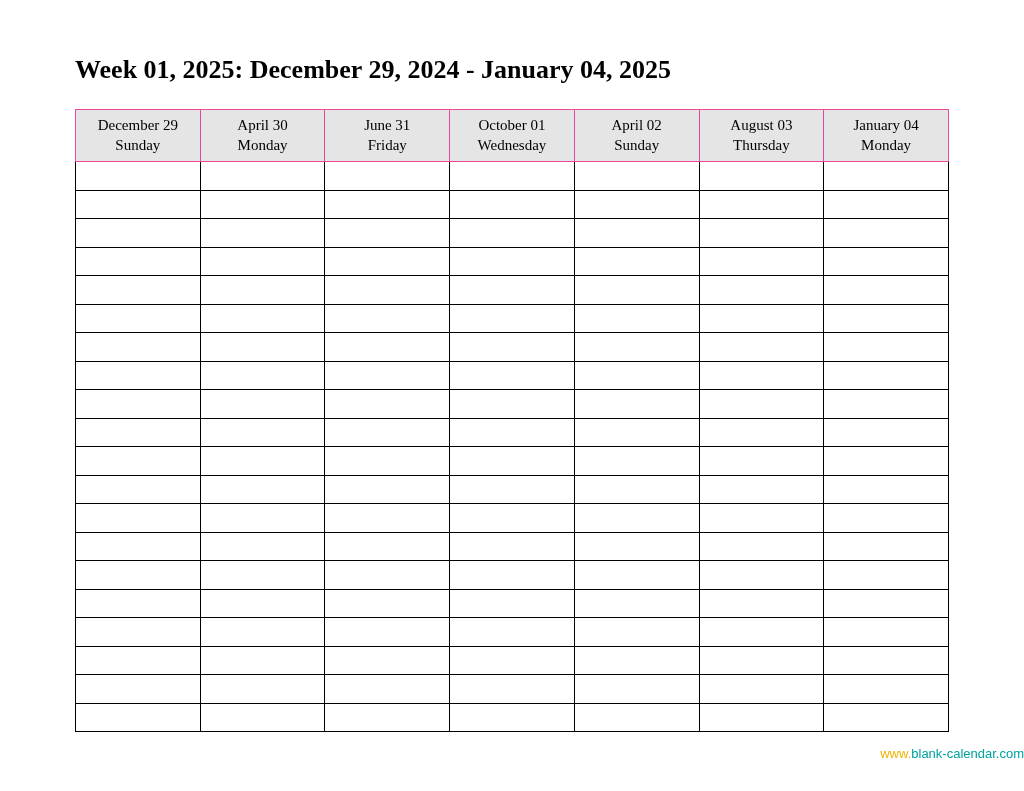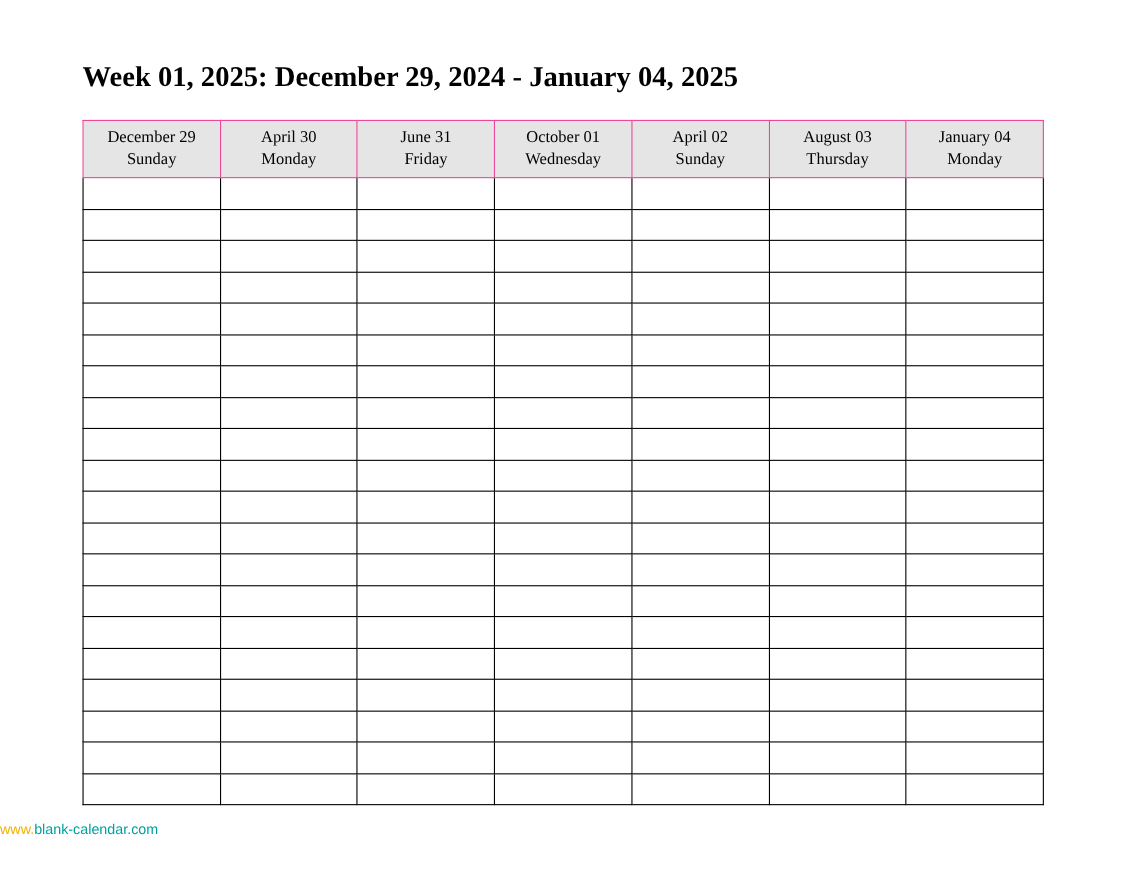--- a/index.html
+++ b/index.html
@@ -44,21 +44,21 @@
     .calendar-table tbody td {
       border: 1px solid #000000;
       height: 28.5px;
       background: #ffffff;
     }
     .footer-link {
       position: absolute;
       bottom: 30px;
       left: 0;
       width: 100%;
-      text-align: left;
+      text-align: right;
       font-family: Arial, Helvetica, sans-serif;
       font-size: 13px;
     }
     .footer-link .www {
       color: #f2b200;
     }
     .footer-link .domain {
       color: #00a0a0;
     }
   </style>

